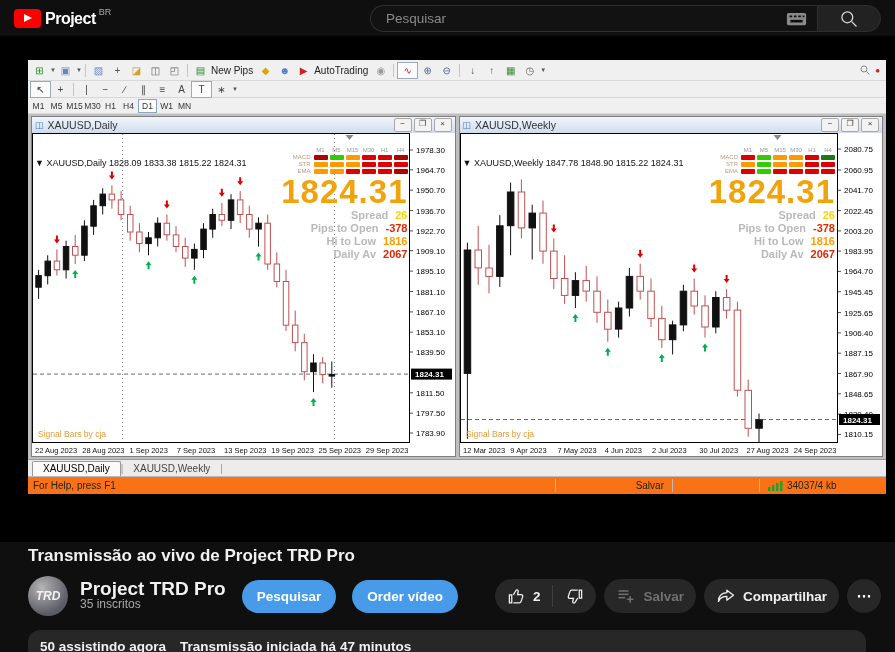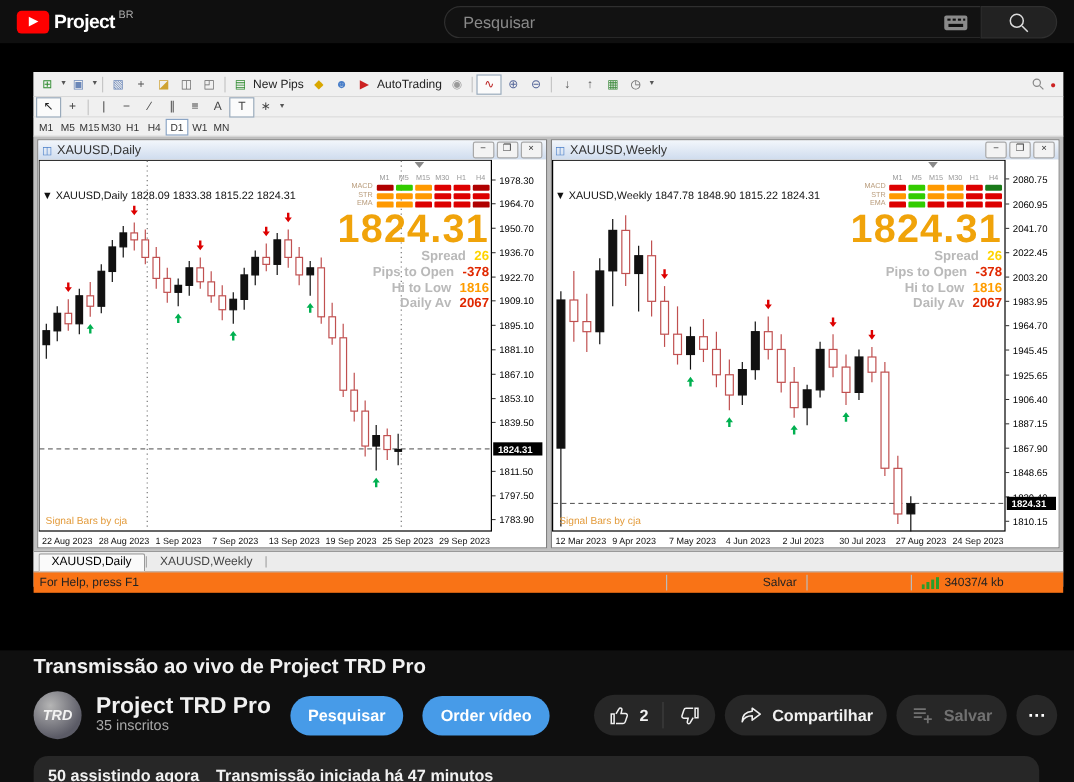--- a/index.html
+++ b/index.html
@@ -617,42 +617,42 @@
             </svg>
           <span>2</span>
         </div>
         <div class="pill-div"></div>
         <div class="px">
           <svg width="19" height="19" viewBox="0 0 24 24">
               <path d="M3 10h3v10H3zM8 20h7.5c1 0 1.9-.6 2.2-1.6l2.1-6.3c.4-1.3-.5-2.6-1.9-2.6h-4.6l.9-3.8c.2-1-.5-2-1.6-2-.6 0-1.2.4-1.5 1L8 10" fill="none" stroke="#f1f1f1" stroke-width="1.6" transform="rotate(180 12 12)"></path>
             </svg>
         </div>
       </div>
-      <div class="pill">
-        <div class="px">
-          <svg width="20" height="20" viewBox="0 0 24 24">
-              <path d="M13 5l8 6-8 6v-4.5C7 12.5 4.5 15 3 18.5 3 11.5 7 8.5 13 8V5z" fill="none" stroke="#f1f1f1" stroke-width="1.6" stroke-linejoin="round"></path>
-            </svg>
-          <span>Compartilhar</span>
-        </div>
-      </div>
       <div class="pill dim">
         <div class="px">
           <svg width="20" height="20" viewBox="0 0 24 24">
               <g stroke="#717171" stroke-width="1.8">
                 <line x1="3" y1="6" x2="15" y2="6"></line>
                 <line x1="3" y1="10" x2="15" y2="10"></line>
                 <line x1="3" y1="14" x2="11" y2="14"></line>
                 <line x1="17" y1="12" x2="17" y2="20"></line>
                 <line x1="13" y1="16" x2="21" y2="16"></line>
               </g>
             </svg>
           <span>Salvar</span>
         </div>
       </div>
+      <div class="pill">
+        <div class="px">
+          <svg width="20" height="20" viewBox="0 0 24 24">
+              <path d="M13 5l8 6-8 6v-4.5C7 12.5 4.5 15 3 18.5 3 11.5 7 8.5 13 8V5z" fill="none" stroke="#f1f1f1" stroke-width="1.6" stroke-linejoin="round"></path>
+            </svg>
+          <span>Compartilhar</span>
+        </div>
+      </div>
       <div class="more-btn">⋯</div>
     </div>
   </div>
 
   <div class="descbox">
     <span>50 assistindo agora</span>
     <span>Transmissão iniciada há 47 minutos</span>
   </div>
 </div>
 

